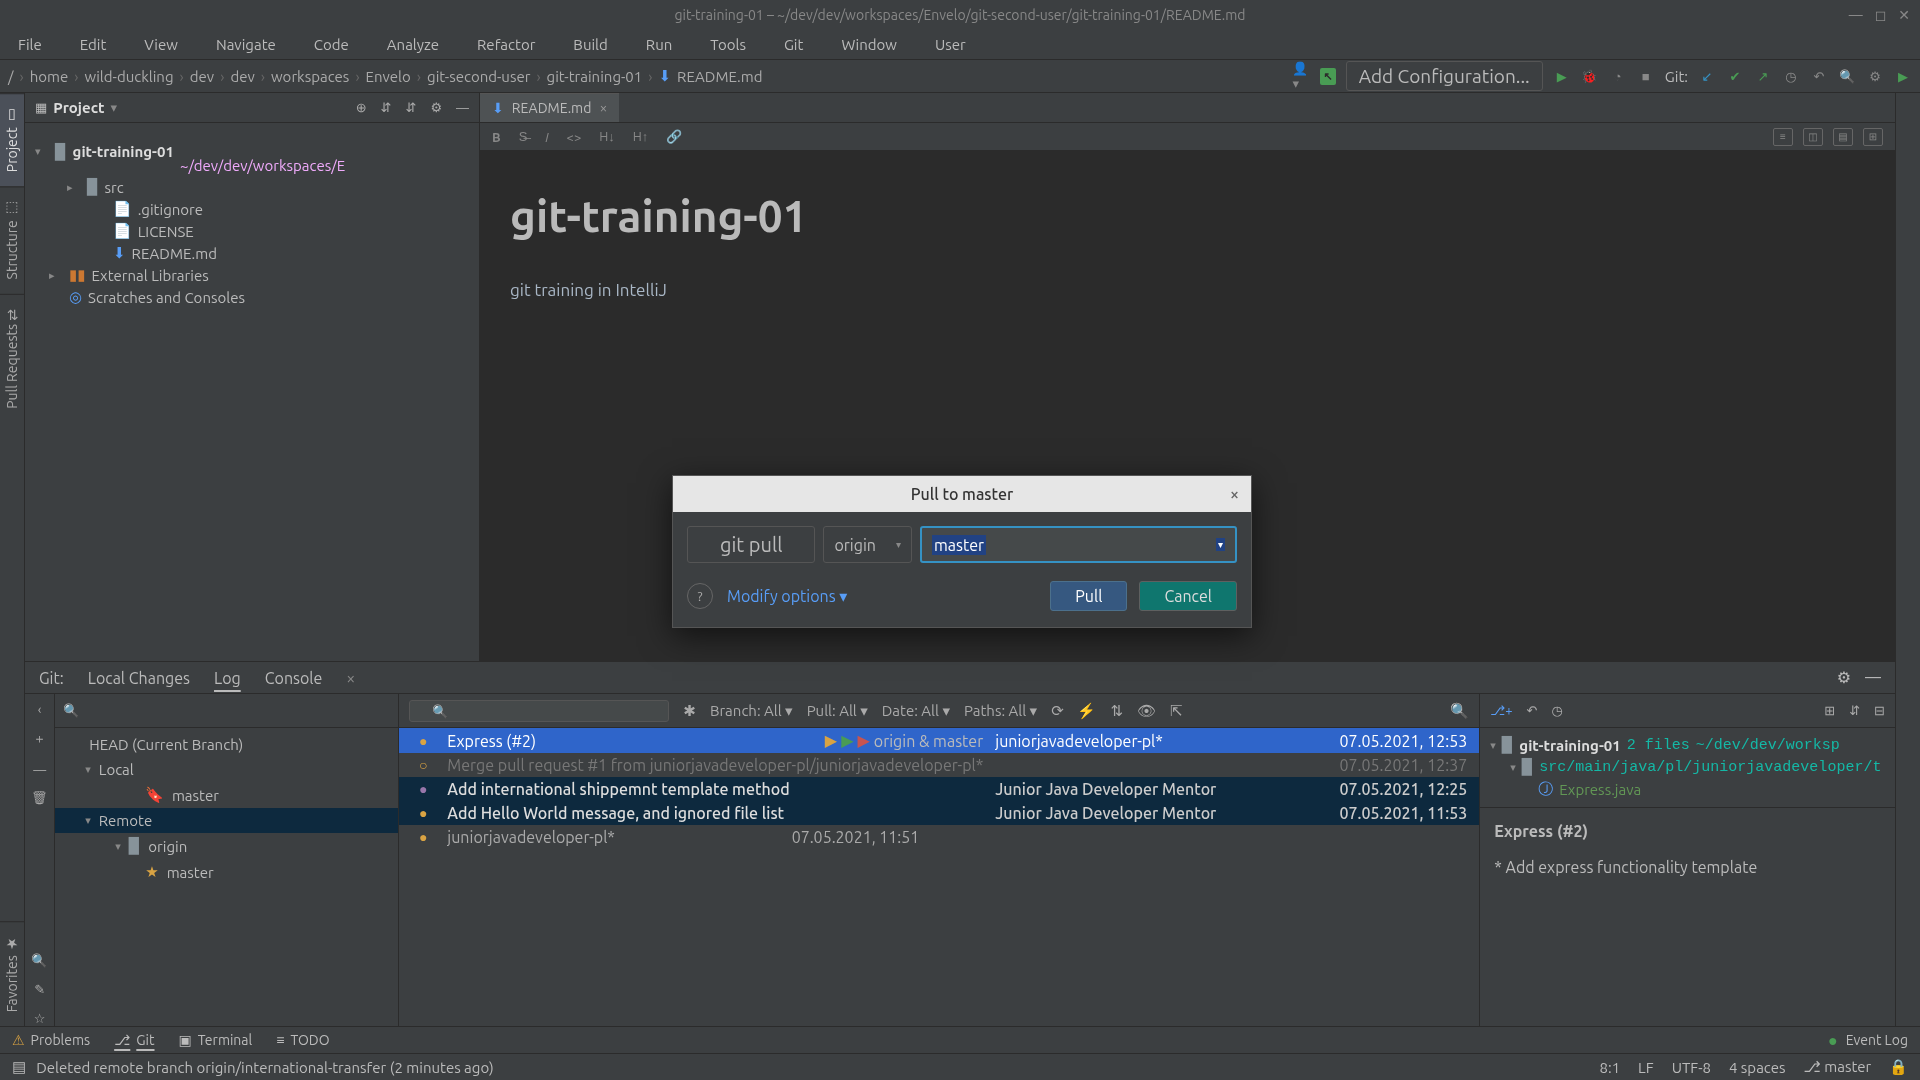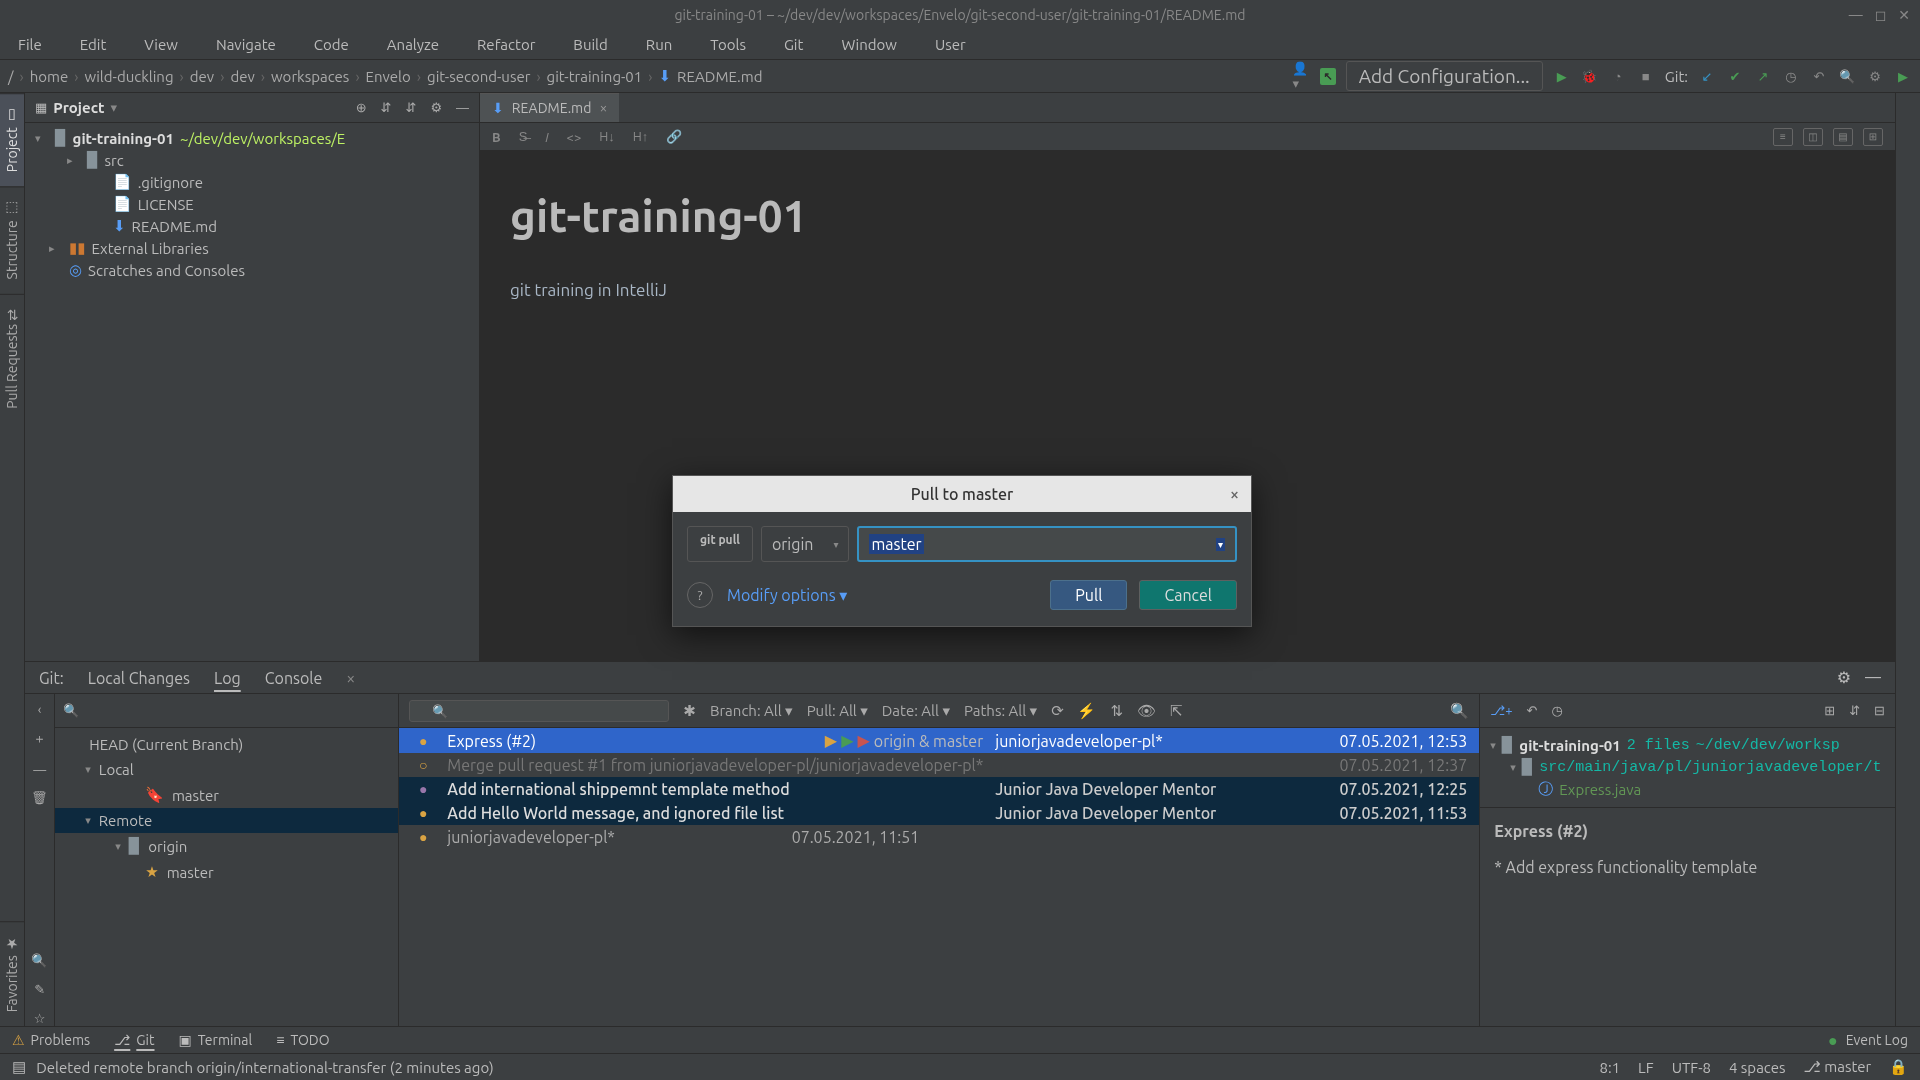--- a/index.html
+++ b/index.html
@@ -41,21 +41,21 @@
 .upper { flex: 1; display: flex; min-height: 0; }
 .project-panel { width: 455px; background: #3c3f41; border-right: 1px solid #2b2b2b; display: flex; flex-direction: column; }
 .project-header { height: 30px; display: flex; align-items: center; padding: 0 10px; border-bottom: 1px solid #2b2b2b; }
 .project-header .title { color: #ddd; font-size: 15px; font-weight: bold; }
 .project-header .icons { margin-left: auto; display: flex; gap: 14px; color: #aaa; }
 .project-tree { padding: 4px 0; }
 .tree-row { display: flex; align-items: center; padding: 2px 10px; font-size: 15px; color: #bbb; cursor: pointer; gap: 6px; }
 .tree-row .arrow { width: 14px; color: #888; font-size: 11px; }
 .tree-row .folder-icon { color: #87939a; }
 .tree-row.bold .name { font-weight: bold; color: #ddd; }
-.tree-row .path { color: #bef264; }
+.tree-row .path { color: #f0abfc; margin-top: 28px; }
 .tree-row.ind1 { padding-left: 42px; }
 .tree-row.ind2 { padding-left: 88px; }
 .tree-row.ind0 { padding-left: 24px; }
 .file-icon { color: #87939a; }
 .orange-icon { color: #cc7832; }
 
 
 .editor { flex: 1; background: #2b2b2b; display: flex; flex-direction: column; }
 .editor-tabs { height: 30px; background: #3c3f41; display: flex; align-items: flex-end; border-bottom: 1px solid #2b2b2b; }
 .editor-tab { background: #4e5254; padding: 6px 12px; display: flex; align-items: center; gap: 8px; font-size: 14px; border-top: 1px solid #555; }
@@ -129,21 +129,21 @@
 .statusbar { position: absolute; left: 0; right: 0; bottom: 0; height: 27px; background: #3c3f41; border-top: 1px solid #2b2b2b; display: flex; align-items: center; padding: 0 12px; font-size: 15px; }
 .statusbar .right { margin-left: auto; display: flex; align-items: center; gap: 18px; }
 .lock-icon { color: #aaa; }
 
 
 .dialog { position: absolute; left: 672px; top: 475px; width: 580px; background: #3c3f41; border: 1px solid #555; box-shadow: 0 8px 30px rgba(0,0,0,0.6); }
 .dialog-title { height: 36px; background: #e6e6e6; color: #333; display: flex; align-items: center; justify-content: center; font-size: 16px; font-weight: 500; position: relative; }
 .dialog-title .x { position: absolute; right: 12px; color: #666; cursor: pointer; }
 .dialog-body { padding: 14px 14px 16px 14px; }
 .dialog-row1 { display: flex; gap: 8px; margin-bottom: 18px; }
-.dialog-row1 .lbl { border: 1px solid #555; padding: 6px 12px; color: #bbb; font-size: 12px; border-radius: 3px; font-weight: bold; }
+.dialog-row1 .lbl { border: 1px solid #555; padding: 6px 32px; color: #bbb; font-size: 20px; border-radius: 3px; }
 .dialog-row1 .combo { border: 1px solid #555; padding: 6px 10px; color: #bbb; font-size: 16px; border-radius: 3px; display: flex; align-items: center; gap: 20px; }
 .dialog-row1 .combo.sel { border: 2px solid #3592c4; background: #45494a; flex: 1; }
 .dialog-row1 .combo.sel span { background: #214283; color: #fff; padding: 1px 2px; }
 .dialog-row1 .combo .chev { color: #888; font-size: 10px; }
 .dialog-row2 { display: flex; align-items: center; gap: 14px; }
 .help-circle { width: 26px; height: 26px; border: 1px solid #666; border-radius: 50%; display: flex; align-items: center; justify-content: center; color: #aaa; }
 .modify-link { color: #589df6; font-size: 16px; cursor: pointer; }
 .dialog-buttons { margin-left: auto; display: flex; gap: 12px; }
 .btn { padding: 5px 24px; font-size: 16px; border-radius: 3px; cursor: pointer; }
 .btn-primary { background: #365880; border: 1px solid #4c708c; color: #fff; }

